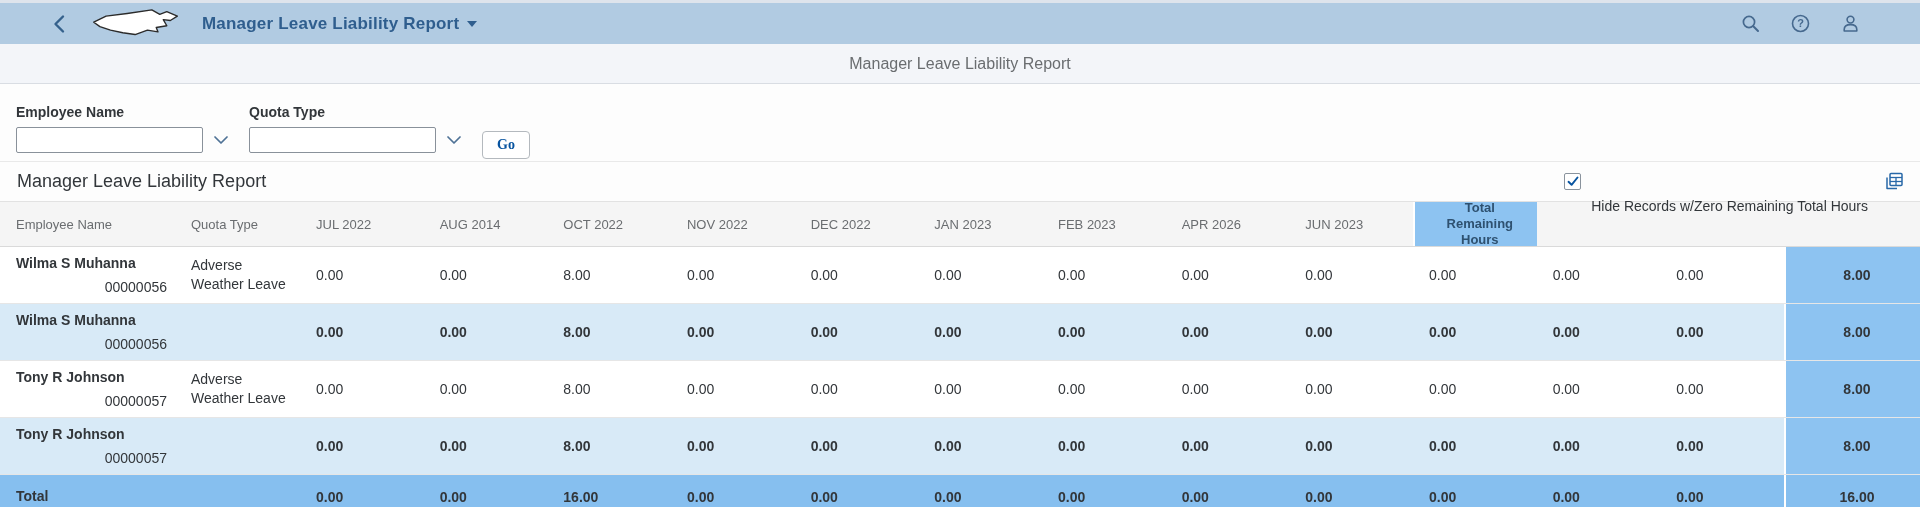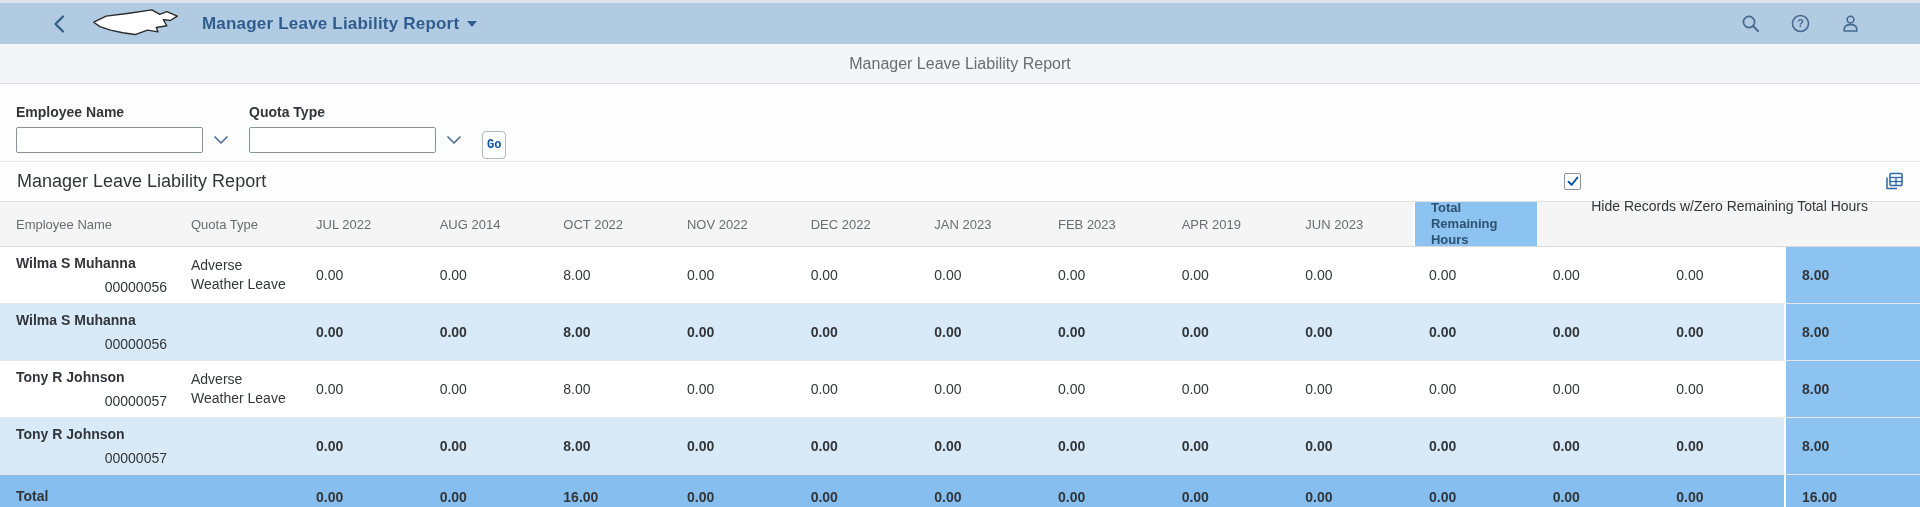--- a/index.html
+++ b/index.html
@@ -30,23 +30,23 @@
   .filterbar { height:78px; background:#fdfdfd; border-bottom:1px solid #e9e9e9;
     padding:20px 16px 0 16px; display:flex; align-items:flex-start; gap:46px; }
   .filter-group { display:flex; flex-direction:column; }
   .filter-label { font-size:14px; font-weight:bold; color:#32363a; margin-bottom:7px; }
   .combobox { width:187px; height:26px; background:#fff; border:1px solid #89919a;
     border-radius:2px; display:flex; align-items:center; cursor:pointer; position:relative; }
   .combobox input { border:none; outline:none; flex:1; height:100%; padding:0 8px;
     font-size:14px; background:transparent; font-family:"Liberation Sans", sans-serif; }
   .combo-arrow { width:30px; height:100%; display:flex; align-items:center; justify-content:center;
     border-left:none; }
-  .go-btn { margin-top:27px; height:28px; padding:0 4px; background:#fff;
-    border:1px solid #b4b9be; border-radius:4px; color:#0854a0; font-size:12px; font-weight:600;
-    cursor:pointer; font-family:Liberation Mono, monospace; }
+  .go-btn { margin-top:27px; height:28px; padding:0 14px; background:#fff;
+    border:1px solid #b4b9be; border-radius:4px; color:#0854a0; font-size:14px; font-weight:600;
+    cursor:pointer; font-family:Liberation Serif, serif; }
 
   
   .section-header { height:39px; display:flex; align-items:center;
     padding:0 14px 0 17px; background:#fdfdfd; }
   .section-title { font-size:18px; color:#32363a; }
   .section-right { margin-left:auto; display:flex; align-items:center; gap:14px; }
   .checkbox-wrap { display:flex; align-items:center; gap:10px; cursor:pointer; }
   .checkbox { width:17px; height:17px; background:#fff; border:1.5px solid #8a939d;
     border-radius:2px; display:flex; align-items:center; justify-content:center; }
   .checkbox-label { font-size:14px; color:#32363a;margin-top:48px; }
@@ -55,21 +55,21 @@
   
   .report-table { width:1920px; }
   .t-row { display:grid; grid-template-columns:175px 125px repeat(12, 1fr) 136px;
     border-bottom:1px solid #e6e6e6; }
   .t-head { height:46px; background:#f5f5f5; border-top:1px solid #e2e2e2;
     border-bottom:1px solid #dadada; }
   .t-cell { padding:0 8px 0 16px; display:flex; flex-direction:column; justify-content:center;
     font-size:14px; color:#32363a; overflow:hidden; }
   .t-head .t-cell { font-size:13px; color:#6a6d70; font-weight:normal; cursor:pointer; }
   .t-head .t-cell.hl { font-weight:bold; color:#2e5170; line-height:16px; }
-  .hl { background:#8dc3f1; border-left:2px solid #fff; }
+  .hl { background:#8dc3f1; border-left:2px solid #fff;text-align:center; }
   .row-detail { height:57px; background:#fff; }
   .row-subtotal { height:57px; background:#d8eaf7; }
   .row-subtotal .val, .row-subtotal .emp-name { font-weight:bold; }
   .row-total { height:44px; background:#86bfef; }
   .row-total .t-cell { font-weight:bold; }
   .row-total .hl { background:#86bfef; }
   .emp-name { font-weight:bold; line-height:19px; margin-bottom:5px; }
   .row-total .emp-name { margin-bottom:0; }
   .emp-num { line-height:19px;text-align:right; }
   .quota { line-height:19px; }
@@ -172,21 +172,21 @@
     <div class="t-row t-head" id="table-head">
         <div class="t-cell">Employee Name</div>
         <div class="t-cell">Quota Type</div>
         <div class="t-cell">JUL 2022</div>
         <div class="t-cell">AUG 2014</div>
         <div class="t-cell">OCT 2022</div>
         <div class="t-cell">NOV 2022</div>
         <div class="t-cell">DEC 2022</div>
         <div class="t-cell">JAN 2023</div>
         <div class="t-cell">FEB 2023</div>
-        <div class="t-cell">APR 2019</div>
+        <div class="t-cell">APR 2026</div>
         <div class="t-cell">JUN 2023</div>
         <div class="t-cell hl">Total Remaining Hours</div>
       </div>
     <div id="table-body">
         <div class="t-row row-detail">
           <div class="t-cell">
             <div class="emp-name">Wilma S Muhanna</div>
             <div class="emp-num">00000056</div>
           </div>
           <div class="t-cell quota">Adverse Weather Leave</div>

